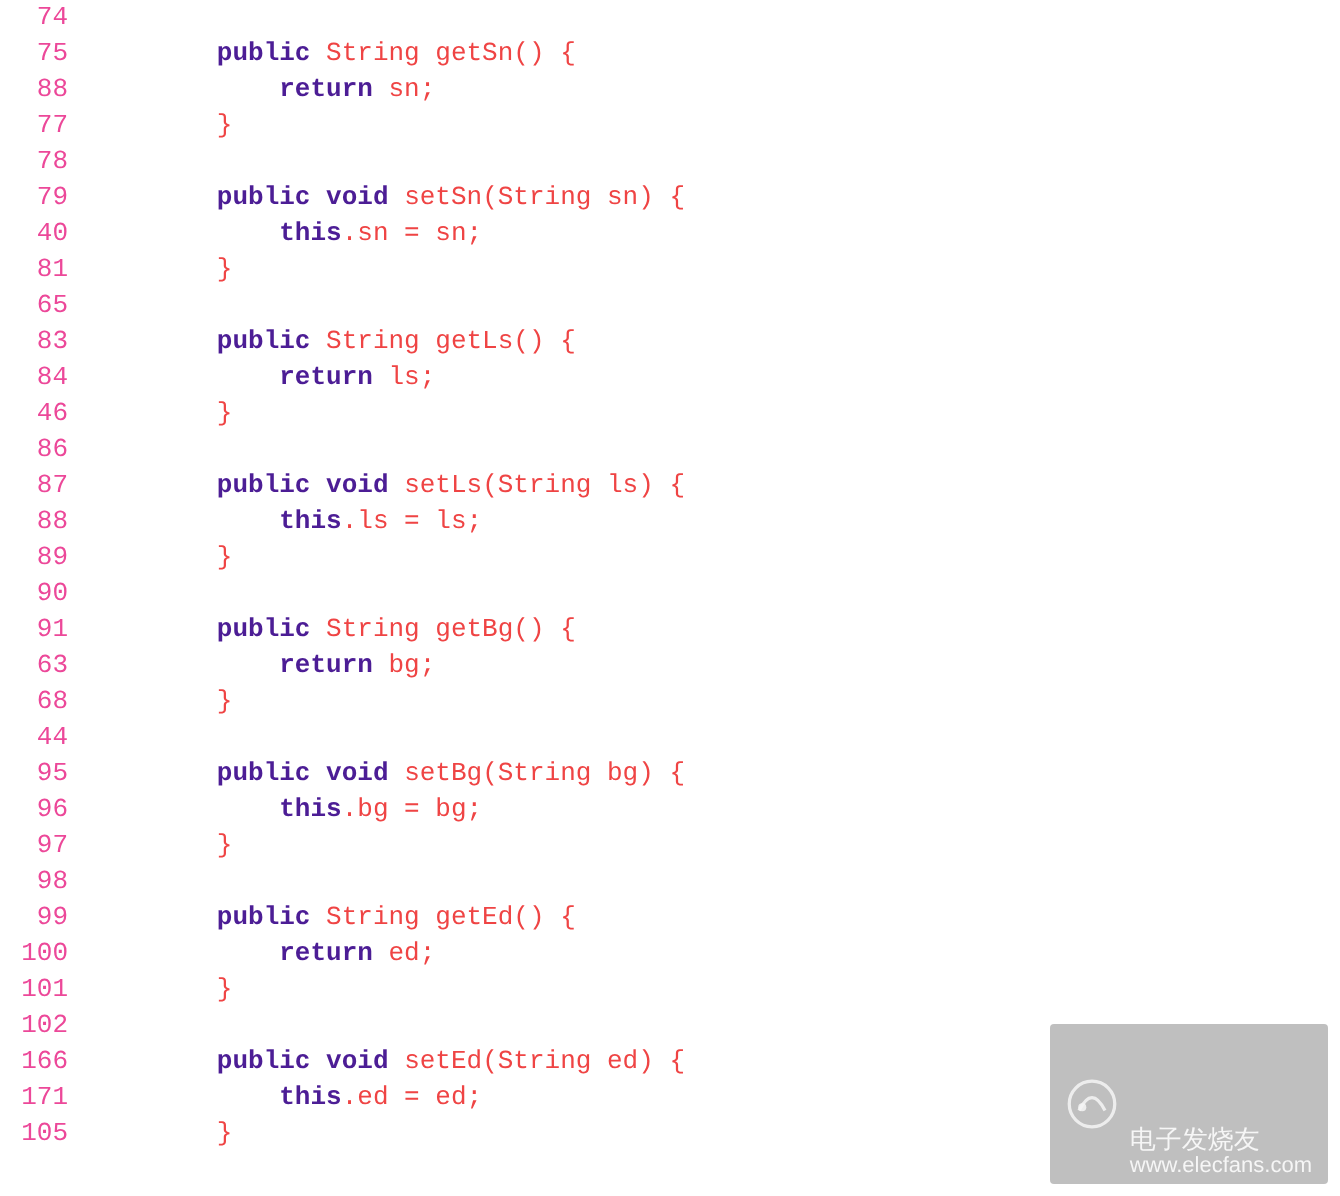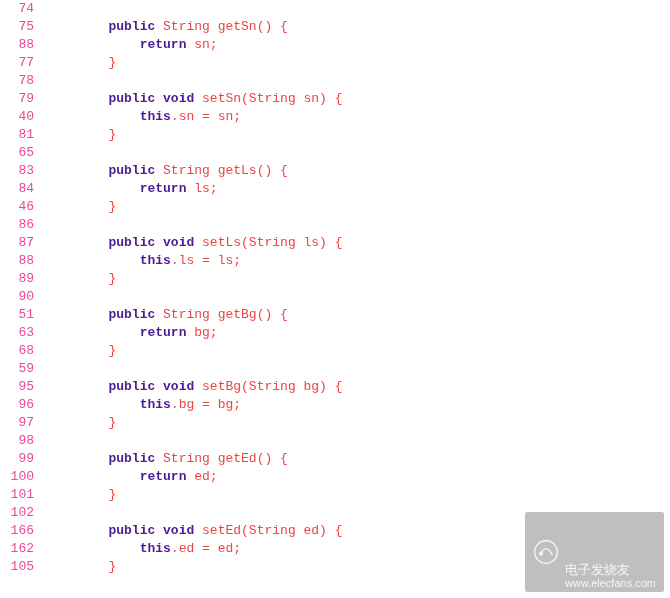--- a/index.html
+++ b/index.html
@@ -79,34 +79,34 @@
       <div class="line">81</div>
       <div class="line">65</div>
       <div class="line">83</div>
       <div class="line">84</div>
       <div class="line">46</div>
       <div class="line">86</div>
       <div class="line">87</div>
       <div class="line">88</div>
       <div class="line">89</div>
       <div class="line">90</div>
-      <div class="line">51</div>
+      <div class="line">91</div>
       <div class="line">63</div>
       <div class="line">68</div>
-      <div class="line">59</div>
+      <div class="line">44</div>
       <div class="line">95</div>
       <div class="line">96</div>
       <div class="line">97</div>
       <div class="line">98</div>
       <div class="line">99</div>
       <div class="line">100</div>
       <div class="line">101</div>
       <div class="line">102</div>
       <div class="line">166</div>
-      <div class="line">162</div>
+      <div class="line">171</div>
       <div class="line">105</div>
     </div>
   <div class="code" id="code"><div class="line"></div><div class="line"><span>        </span><span class="kw">public</span><span class="plain"> </span><span class="plain">String getSn() {</span></div><div class="line"><span>            </span><span class="kw">return</span><span class="plain"> sn;</span></div><div class="line"><span>        </span><span class="plain">}</span></div><div class="line"></div><div class="line"><span>        </span><span class="kw">public</span><span class="plain"> </span><span class="kw">void</span><span class="plain"> setSn(String sn) {</span></div><div class="line"><span>            </span><span class="kw">this</span><span class="plain">.sn = sn;</span></div><div class="line"><span>        </span><span class="plain">}</span></div><div class="line"></div><div class="line"><span>        </span><span class="kw">public</span><span class="plain"> </span><span class="plain">String getLs() {</span></div><div class="line"><span>            </span><span class="kw">return</span><span class="plain"> ls;</span></div><div class="line"><span>        </span><span class="plain">}</span></div><div class="line"></div><div class="line"><span>        </span><span class="kw">public</span><span class="plain"> </span><span class="kw">void</span><span class="plain"> setLs(String ls) {</span></div><div class="line"><span>            </span><span class="kw">this</span><span class="plain">.ls = ls;</span></div><div class="line"><span>        </span><span class="plain">}</span></div><div class="line"></div><div class="line"><span>        </span><span class="kw">public</span><span class="plain"> </span><span class="plain">String getBg() {</span></div><div class="line"><span>            </span><span class="kw">return</span><span class="plain"> bg;</span></div><div class="line"><span>        </span><span class="plain">}</span></div><div class="line"></div><div class="line"><span>        </span><span class="kw">public</span><span class="plain"> </span><span class="kw">void</span><span class="plain"> setBg(String bg) {</span></div><div class="line"><span>            </span><span class="kw">this</span><span class="plain">.bg = bg;</span></div><div class="line"><span>        </span><span class="plain">}</span></div><div class="line"></div><div class="line"><span>        </span><span class="kw">public</span><span class="plain"> </span><span class="plain">String getEd() {</span></div><div class="line"><span>            </span><span class="kw">return</span><span class="plain"> ed;</span></div><div class="line"><span>        </span><span class="plain">}</span></div><div class="line"></div><div class="line"><span>        </span><span class="kw">public</span><span class="plain"> </span><span class="kw">void</span><span class="plain"> setEd(String ed) {</span></div><div class="line"><span>            </span><span class="kw">this</span><span class="plain">.ed = ed;</span></div><div class="line"><span>        </span><span class="plain">}</span></div></div>
 </div>
 
 <div class="watermark">
   <svg class="logo" viewBox="0 0 32 32">
     <circle cx="16" cy="16" r="14" fill="none" stroke="rgba(255,255,255,0.85)" stroke-width="2"></circle>
     <path d="M8 20 Q16 4 24 20" fill="none" stroke="rgba(255,255,255,0.85)" stroke-width="2"></path>
     <circle cx="10" cy="18" r="2.5" fill="rgba(255,255,255,0.85)"></circle>

